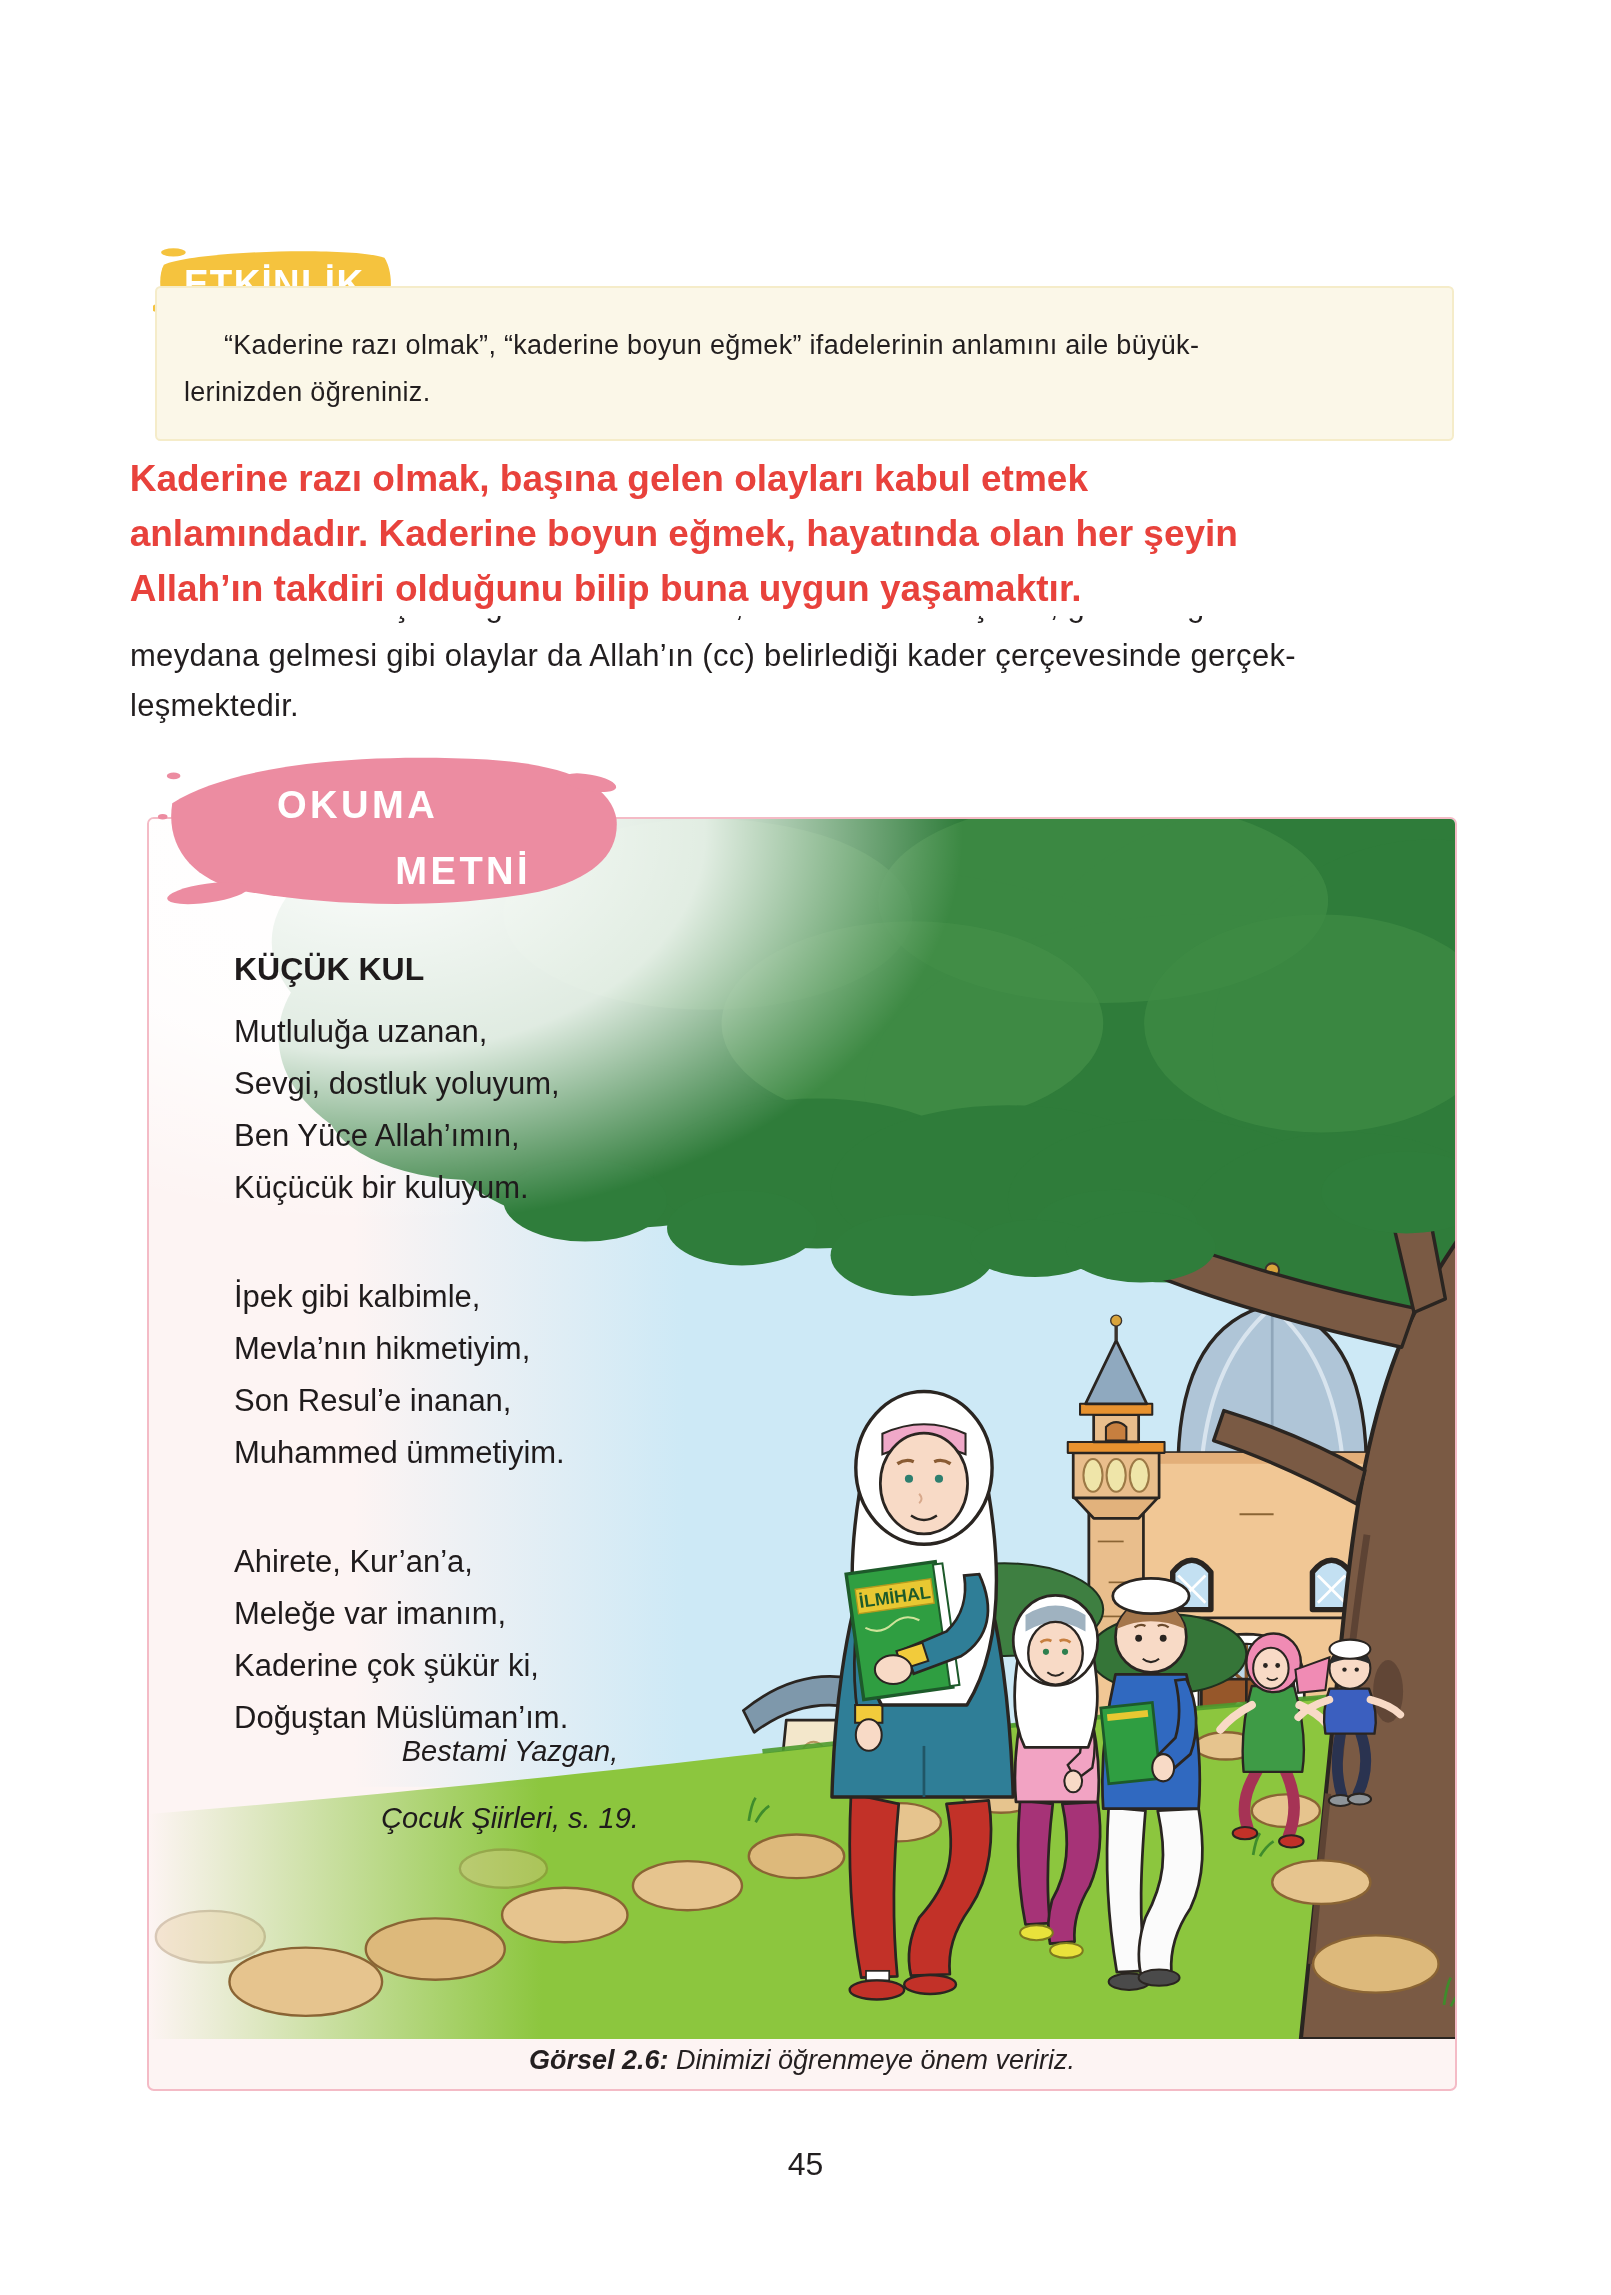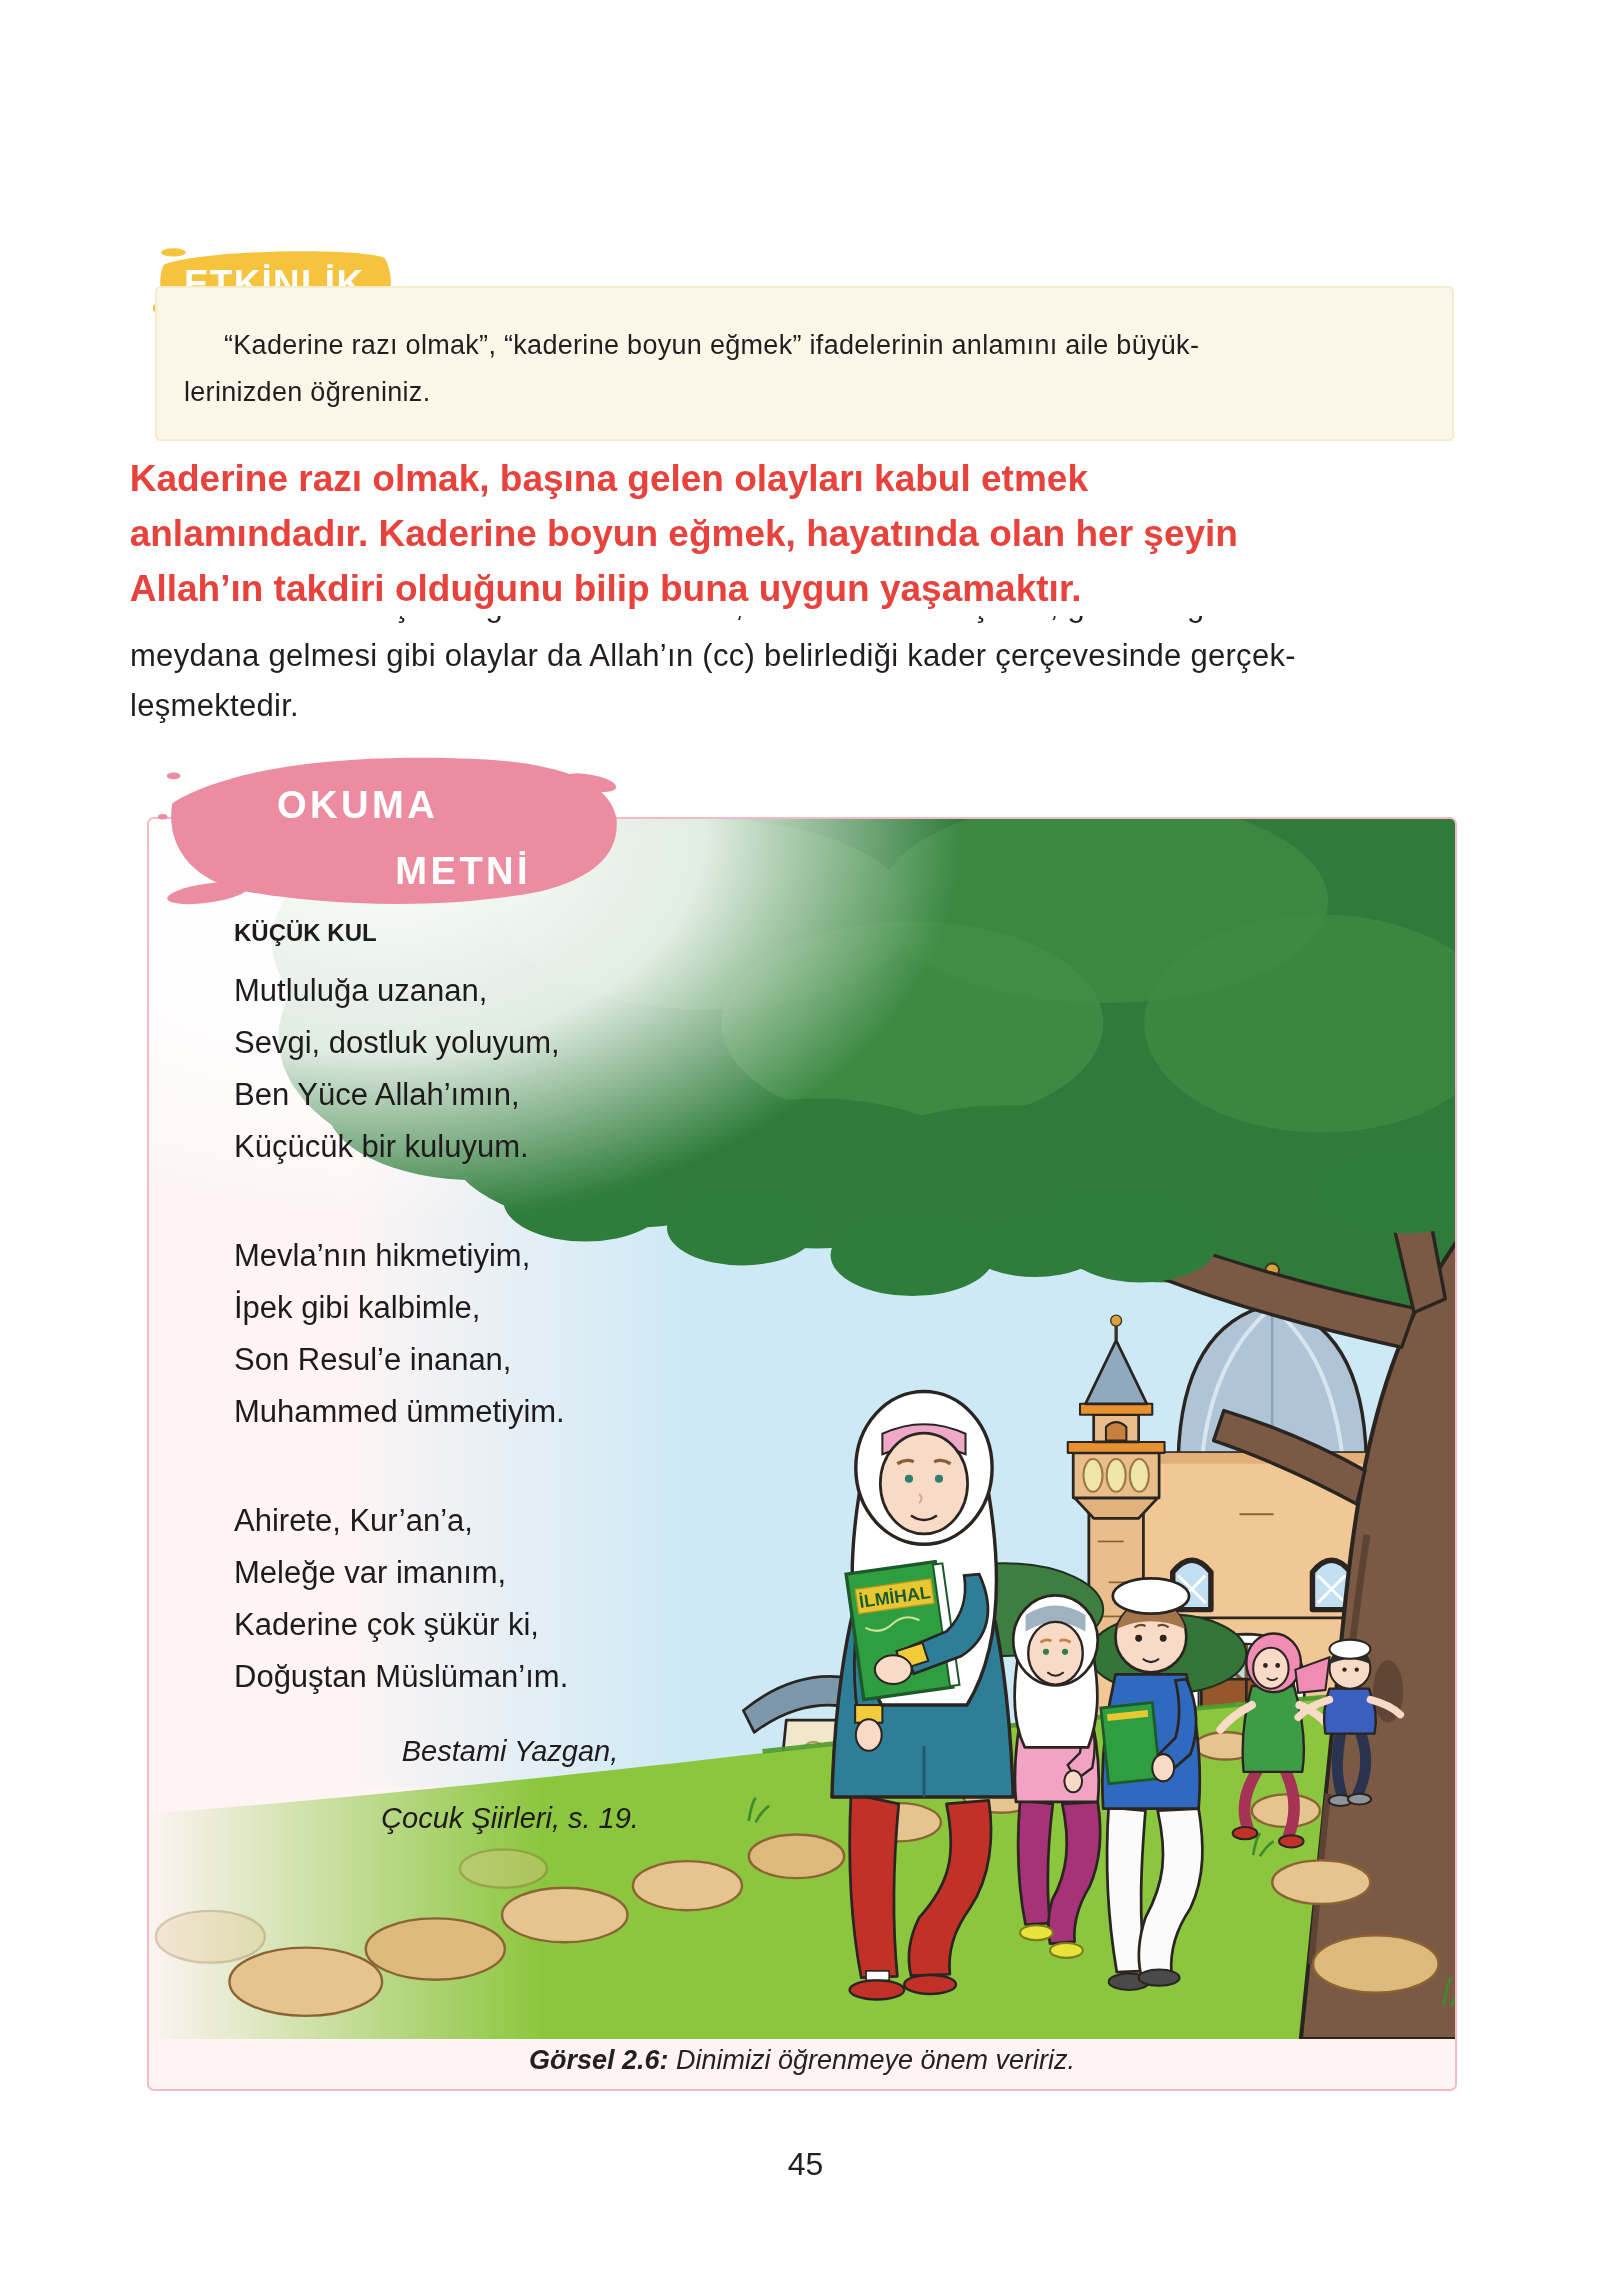--- a/index.html
+++ b/index.html
@@ -20,21 +20,21 @@
   .paragraph{position:absolute;left:130px;top:581px;width:1336px;z-index:1;
       font-size:31px;line-height:50px;letter-spacing:0.3px;}
   
   .reading-box{position:absolute;left:147px;top:817px;width:1310px;height:1274px;
       background:#fdf4f3;border:2px solid #f4bbc6;border-radius:6.8px;box-sizing:border-box;overflow:hidden;}
   .reading-badge{position:absolute;left:153px;top:735px;width:491px;height:184px;z-index:4;}
   .reading-badge text{font-family:"Liberation Sans",sans-serif;font-weight:bold;font-size:56px;
       fill:#ffffff;letter-spacing:5px;}
   .illustration{position:absolute;left:0;top:0;width:1310px;height:1220px;}
   .poem{position:absolute;left:85px;top:100px;z-index:5;font-size:31px;color:#1f1b1c;}
-  .poem .title{font-weight:bold;font-size:24px;margin-bottom:17.7px;}
+  .poem .title{font-weight:bold;font-size:32px;margin-bottom:17.7px;margin-top:32px;}
   .poem .line{height:52px;line-height:52px;}
   .poem .gap{height:57px;}
   .attribution{position:absolute;left:136px;top:899px;width:450px;text-align:center;z-index:5;
       font-style:italic;font-size:29px;line-height:67px;color:#1f1b1c;}
   .caption{position:absolute;left:0;top:1226px;width:100%;text-align:center;font-size:27px;color:#241f20;}
   .caption .cap-label{font-weight:bold;font-style:italic;}
   .caption .cap-text{font-style:italic;}
   
   .page-number{position:absolute;left:0;top:2146px;width:100%;text-align:center;
       font-weight:normal;font-size:32px;color:#221e1f;}
@@ -362,22 +362,22 @@
       </g>
     </svg>
 
     <div class="poem">
       <div class="title">KÜÇÜK KUL</div>
       <div class="line">Mutluluğa uzanan,</div>
       <div class="line">Sevgi, dostluk yoluyum,</div>
       <div class="line">Ben Yüce Allah’ımın,</div>
       <div class="line">Küçücük bir kuluyum.</div>
       <div class="gap"></div>
+      <div class="line">İpek gibi kalbimle,</div>
       <div class="line">Mevla’nın hikmetiyim,</div>
-      <div class="line">İpek gibi kalbimle,</div>
       <div class="line">Son Resul’e inanan,</div>
       <div class="line">Muhammed ümmetiyim.</div>
       <div class="gap"></div>
       <div class="line">Ahirete, Kur’an’a,</div>
       <div class="line">Meleğe var imanım,</div>
       <div class="line">Kaderine çok şükür ki,</div>
       <div class="line">Doğuştan Müslüman’ım.</div>
     </div>
 
     <div class="attribution">

